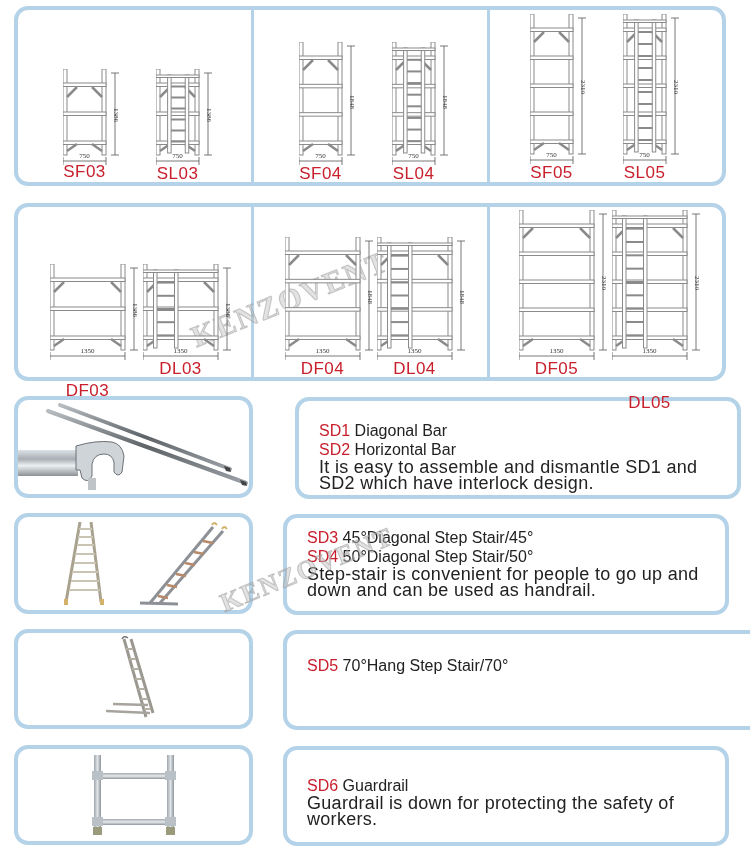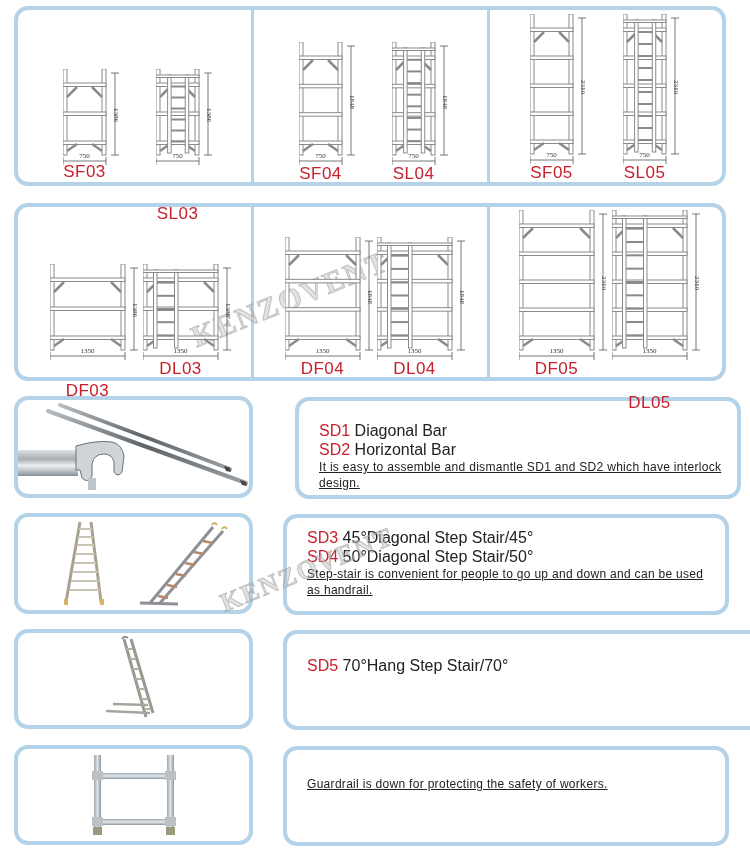--- a/index.html
+++ b/index.html
@@ -18,21 +18,21 @@
     position: absolute;
     color: #c8202d;
     font-size: 17px;
     font-family: "Liberation Sans", sans-serif;
     letter-spacing: 0.5px;
     text-align: center;
   }
   .desc { position: absolute; left: 20px; right: 12px; color: #222; }
   .title-line { font-size: 16px; line-height: 19px; white-space: nowrap; }
   .title-line .code { color: #c8202d; }
-  .body-text { font-size: 12px; line-height: 16px; letter-spacing: 0.3px; text-decoration: underline; }
+  .body-text { font-size: 18px; line-height: 16px; letter-spacing: 0.3px; }
   .watermark {
     position: absolute;
     color: rgba(190,190,190,0.45);
     font-family: "Liberation Serif", serif;
     font-weight: bold;
     font-size: 30px;
     letter-spacing: 2px;
     transform: rotate(-22deg);
     -webkit-text-stroke: 1px rgba(150,150,150,0.5);
     pointer-events: none;
@@ -173,20 +173,21 @@
     <rect x="74" y="22" width="11" height="9" fill="#b9c0c6"></rect>
     <rect x="147" y="22" width="11" height="9" fill="#b9c0c6"></rect>
     <rect x="74" y="68" width="11" height="9" fill="#b9c0c6"></rect>
     <rect x="147" y="68" width="11" height="9" fill="#b9c0c6"></rect>
     <rect x="75" y="78" width="9" height="8" fill="#9c9a7c"></rect>
     <rect x="148" y="78" width="9" height="8" fill="#9c9a7c"></rect>
   </svg>
 </div>
 <div class="panel" style="left:283px; top:746px; width:446px; height:100px;">
   <div class="desc" style="top:26px;">
+    <div class="title-line"><span class="code">SD6</span> <span>Guardrail</span></div>
     <div class="body-text">Guardrail is down for protecting the safety of workers.</div>
   </div>
 </div>
 
 <div class="frame-cell" style="left: 63px; top: 69px; width: 73px; height: 126px;">
     <svg width="73" height="116">
       <rect x="0" y="0" width="4" height="86" fill="#fff" stroke="#8a8a8a" stroke-width="1"></rect>
       <rect x="39" y="0" width="4" height="86" fill="#fff" stroke="#8a8a8a" stroke-width="1"></rect>
       <rect x="0" y="14" width="43" height="3.5" fill="#fff" stroke="#8a8a8a" stroke-width="1"></rect>
       <rect x="0" y="43" width="43" height="3.5" fill="#fff" stroke="#8a8a8a" stroke-width="1"></rect>
@@ -228,21 +229,21 @@
       <line x1="15.110000000000001" y1="72.5" x2="29.240000000000002" y2="72.5" stroke="#8a8a8a" stroke-width="2"></line>
       <line x1="52" y1="4" x2="52" y2="86" stroke="#555" stroke-width="0.8"></line>
       <line x1="48" y1="4" x2="56" y2="4" stroke="#555" stroke-width="0.8"></line>
       <line x1="48" y1="86" x2="56" y2="86" stroke="#555" stroke-width="0.8"></line>
       <line x1="0" y1="92" x2="43" y2="92" stroke="#555" stroke-width="0.8"></line>
       <line x1="0" y1="88" x2="0" y2="96" stroke="#555" stroke-width="0.8"></line>
       <line x1="43" y1="88" x2="43" y2="96" stroke="#555" stroke-width="0.8"></line>
     </svg>
     <div style="position: absolute; left: 47px; top: 39px; font-family: &quot;Liberation Serif&quot;, serif; font-size: 7px; color: rgb(51, 51, 51); transform: rotate(90deg); transform-origin: left top; margin-left: 10px;">1386</div>
     <div style="position: absolute; left: 0px; width: 43px; top: 83px; text-align: center; font-family: &quot;Liberation Serif&quot;, serif; font-size: 7px; color: rgb(51, 51, 51);">750</div>
-    <div class="code-label" style="left: -10px; width: 63px; top: 95px; margin-top: 40px;">SL03</div>
+    <div class="code-label" style="left: -10px; width: 63px; top: 95px;">SL03</div>
   </div>
 <div class="frame-cell" style="left: 299px; top: 42px; width: 73px; height: 153px;">
     <svg width="73" height="143">
       <rect x="0" y="0" width="4" height="113" fill="#fff" stroke="#8a8a8a" stroke-width="1"></rect>
       <rect x="39" y="0" width="4" height="113" fill="#fff" stroke="#8a8a8a" stroke-width="1"></rect>
       <rect x="0" y="14" width="43" height="3.5" fill="#fff" stroke="#8a8a8a" stroke-width="1"></rect>
       <rect x="0" y="42.33333333333333" width="43" height="3.5" fill="#fff" stroke="#8a8a8a" stroke-width="1"></rect>
       <rect x="0" y="70.66666666666666" width="43" height="3.5" fill="#fff" stroke="#8a8a8a" stroke-width="1"></rect>
       <rect x="0" y="99" width="43" height="3.5" fill="#fff" stroke="#8a8a8a" stroke-width="1"></rect>
       <line x1="4" y1="28" x2="14" y2="18" stroke="#8a8a8a" stroke-width="2.5"></line>

